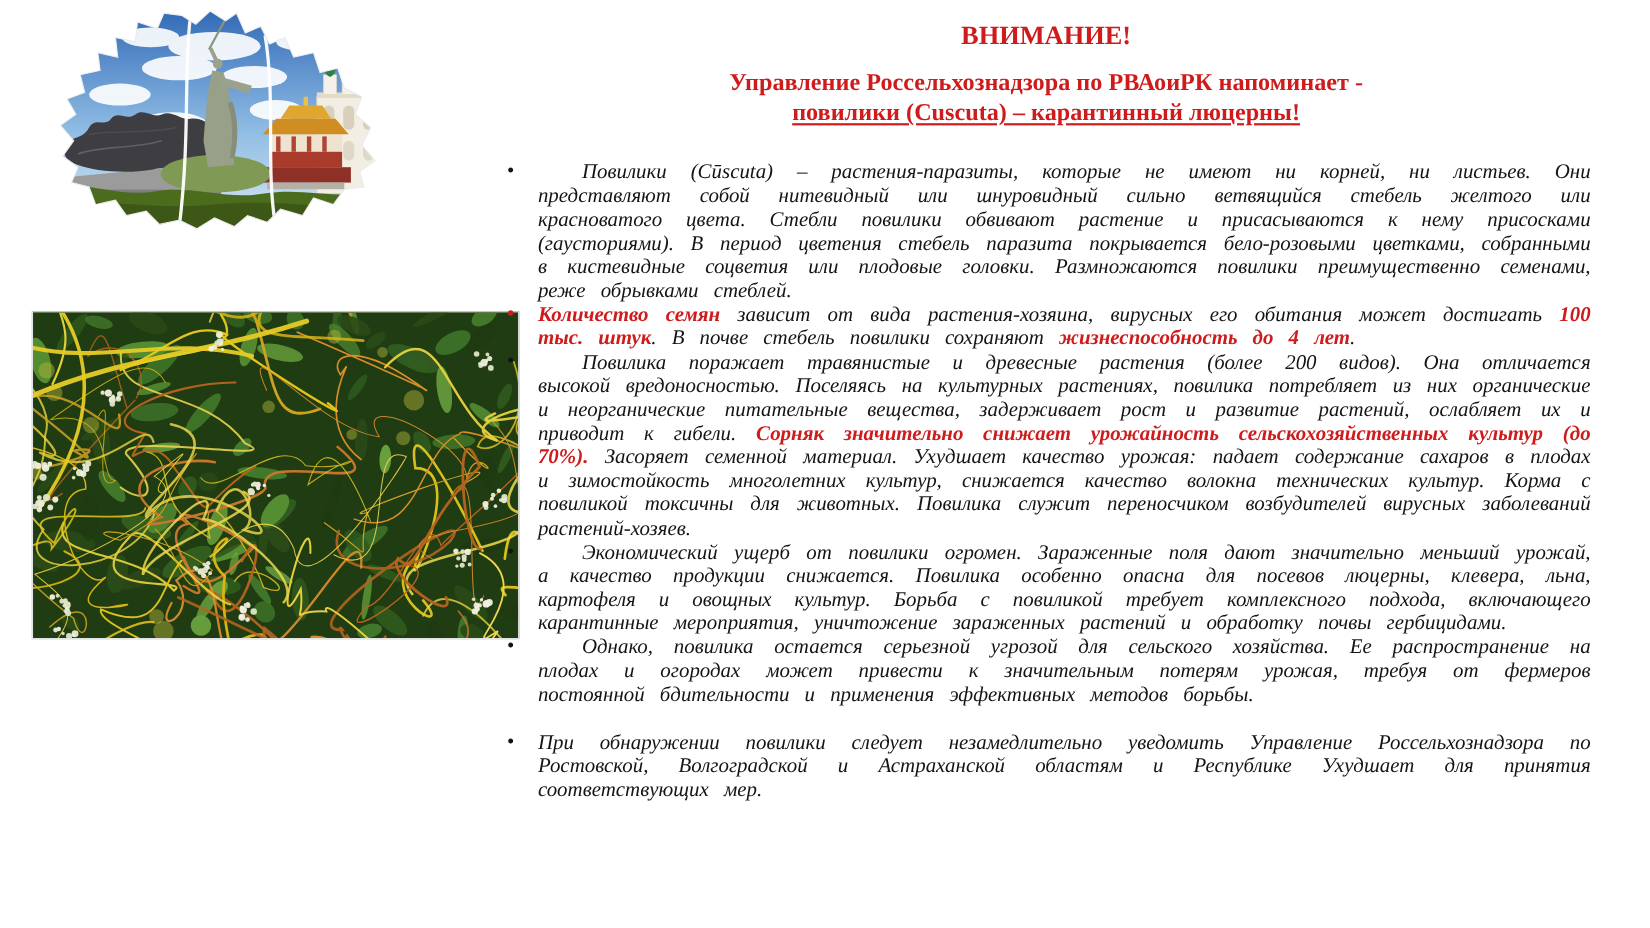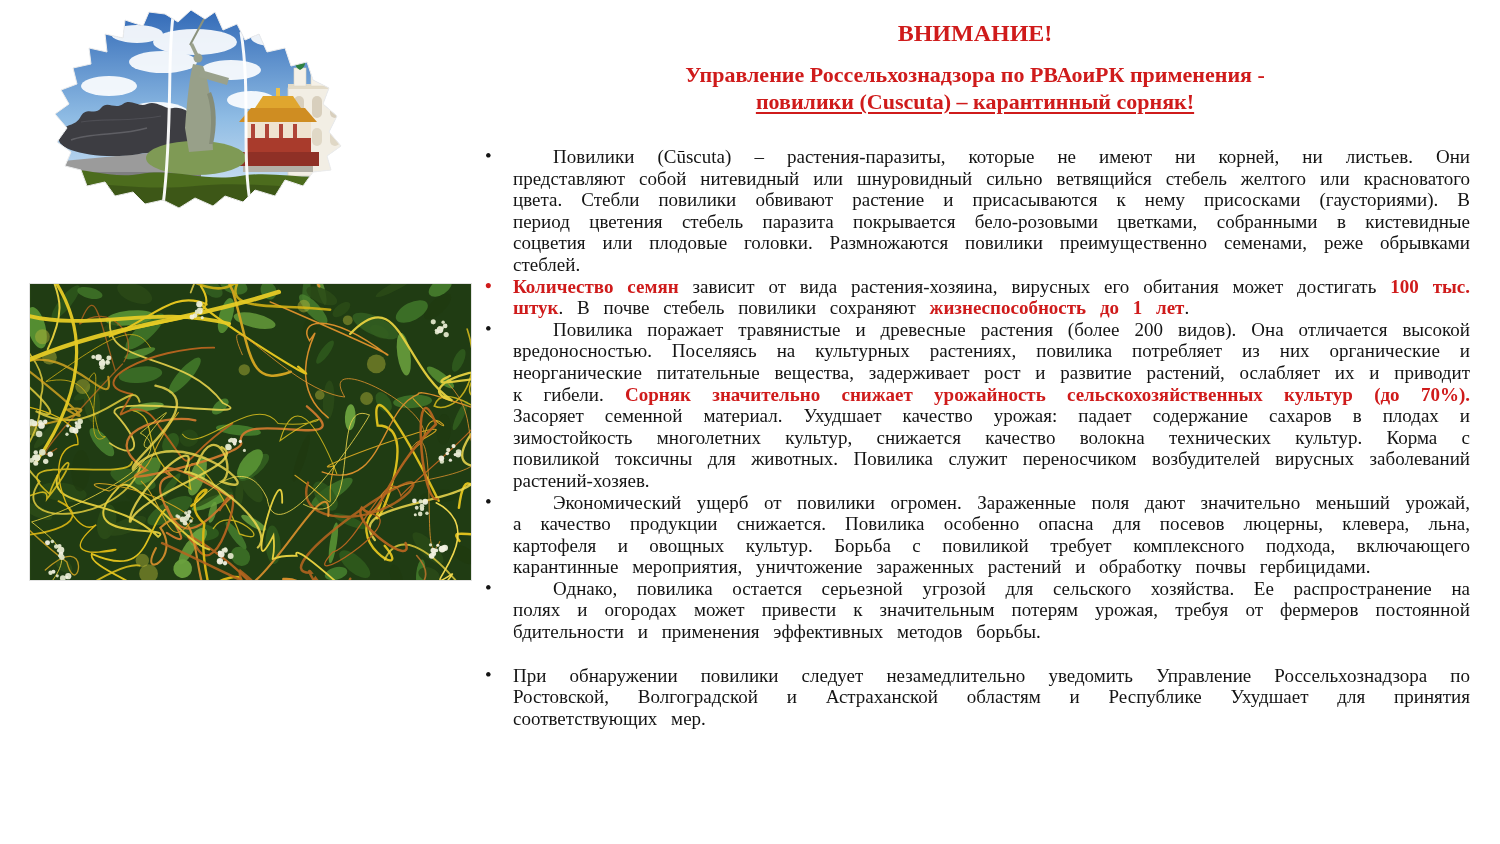--- a/index.html
+++ b/index.html
@@ -19,21 +19,21 @@
     position:absolute;left:44px;top:4px;width:302px;height:208px;
   }
   .collage svg{width:100%;height:100%;display:block;}
   .photo{
     position:absolute;left:29px;top:283px;width:443px;height:298px;
     border:1px solid #e3e3e3;box-sizing:border-box;
     overflow:hidden;background:#2a4a17;
   }
   .photo svg{width:100%;height:100%;display:block;}
   .content{
-    position:absolute;left:480px;top:12px;width:990px;
+    position:absolute;left:456px;top:12px;width:990px;
   }
   .title{
     margin:8px 0 0 0;
     text-align:center;
     font-size:24px;line-height:26px;
     font-weight:bold;color:var(--red);
   }
   .subtitle{
     margin:16px 0 0 0;
     text-align:center;
@@ -57,21 +57,21 @@
     position:relative;
     padding-left:33px;
     margin:0;
   }
   ul.bullets li.gap{margin-top:22px;}
   ul.bullets .marker{
     position:absolute;left:5px;top:-1px;
     word-spacing:0;
   }
   ul.bullets li.red-marker .marker{color:var(--red);font-weight:bold;}
-  ul.bullets p{margin:0;}
+  ul.bullets p{margin:0;font-style:italic;}
   ul.bullets p.indent{text-indent:40px;}
   .red-bold{color:var(--red);font-weight:bold;}
 </style>
 </head>
 <body>
 
 <div class="collage">
   <svg viewBox="0 0 300 208" xmlns="http://www.w3.org/2000/svg">
     <defs>
       <clipPath id="mapclip">
@@ -452,41 +452,41 @@
       <circle cx="418.51316089043394" cy="50.86409905925393" r="2.63" fill="#dfe5c8" opacity="0.95"></circle>
       <circle cx="408.3942531631328" cy="46.844422835856676" r="1.48" fill="#e8ebd3" opacity="0.95"></circle>
       <circle cx="417.4787369160913" cy="42.220596231520176" r="2.34" fill="#e8ebd3" opacity="0.95"></circle>
       <circle cx="411.9612118951045" cy="44.22395030409098" r="1.91" fill="#dfe5c8" opacity="0.95"></circle>
       <circle cx="414.4210790307261" cy="44.25229413434863" r="1.81" fill="#e8ebd3" opacity="0.95"></circle>
     </svg>
   </div>
 
 <div class="content">
   <h1 class="title">ВНИМАНИЕ!</h1>
-  <div class="subtitle">Управление Россельхознадзора по РВАоиРК применения -</div>
-  <div class="subtitle u">повилики (Cuscuta) – карантинный сорняк!</div>
+  <div class="subtitle">Управление Россельхознадзора по РВАоиРК напоминает -</div>
+  <div class="subtitle u">повилики (Cuscuta) – карантинный люцерны!</div>
   <ul class="bullets">
       <li>
         <span class="marker">•</span>
         <p class="indent"><span>Повилики (Cūscuta) – растения-паразиты, которые не имеют ни корней, ни листьев. Они представляют собой нитевидный или шнуровидный сильно ветвящийся стебель желтого или красноватого цвета. Стебли повилики обвивают растение и присасываются к нему присосками (гаусториями). В период цветения стебель паразита покрывается бело-розовыми цветками, собранными в кистевидные соцветия или плодовые головки. Размножаются повилики преимущественно семенами, реже обрывками стеблей.</span></p>
       </li>
       <li class="red-marker">
         <span class="marker">•</span>
-        <p><span class="red-bold">Количество семян</span><span> зависит от вида растения-хозяина, вирусных его обитания может достигать </span><span class="red-bold">100 тыс. штук</span><span>. В почве стебель повилики сохраняют </span><span class="red-bold">жизнеспособность до 1 лет</span><span>.</span></p>
+        <p><span class="red-bold">Количество семян</span><span> зависит от вида растения-хозяина, вирусных его обитания может достигать </span><span class="red-bold">100 тыс. штук</span><span>. В почве стебель повилики сохраняют </span><span class="red-bold">жизнеспособность до 4 лет</span><span>.</span></p>
       </li>
       <li>
         <span class="marker">•</span>
         <p class="indent"><span>Повилика поражает травянистые и древесные растения (более 200 видов). Она отличается высокой вредоносностью. Поселяясь на культурных растениях, повилика потребляет из них органические и неорганические питательные вещества, задерживает рост и развитие растений, ослабляет их и приводит к гибели. </span><span class="red-bold">Сорняк значительно снижает урожайность сельскохозяйственных культур (до 70%).</span><span> Засоряет семенной материал. Ухудшает качество урожая: падает содержание сахаров в плодах и зимостойкость многолетних культур, снижается качество волокна технических культур. Корма с повиликой токсичны для животных. Повилика служит переносчиком возбудителей вирусных заболеваний растений-хозяев.</span></p>
       </li>
       <li>
         <span class="marker">•</span>
         <p class="indent"><span>Экономический ущерб от повилики огромен. Зараженные поля дают значительно меньший урожай, а качество продукции снижается. Повилика особенно опасна для посевов люцерны, клевера, льна, картофеля и овощных культур. Борьба с повиликой требует комплексного подхода, включающего карантинные мероприятия, уничтожение зараженных растений и обработку почвы гербицидами.</span></p>
       </li>
       <li>
         <span class="marker">•</span>
-        <p class="indent"><span>Однако, повилика остается серьезной угрозой для сельского хозяйства. Ее распространение на полях и огородах может привести к значительным потерям урожая, требуя от фермеров постоянной бдительности и применения эффективных методов борьбы.</span></p>
+        <p class="indent"><span>Однако, повилика остается серьезной угрозой для сельского хозяйства. Ее распространение на плодах и огородах может привести к значительным потерям урожая, требуя от фермеров постоянной бдительности и применения эффективных методов борьбы.</span></p>
       </li>
       <li class="gap">
         <span class="marker">•</span>
         <p><span>При обнаружении повилики следует незамедлительно уведомить Управление Россельхознадзора по Ростовской, Волгоградской и Астраханской областям и Республике Ухудшает для принятия соответствующих мер.</span></p>
       </li>
     </ul>
 </div>
 
 </body></html>

